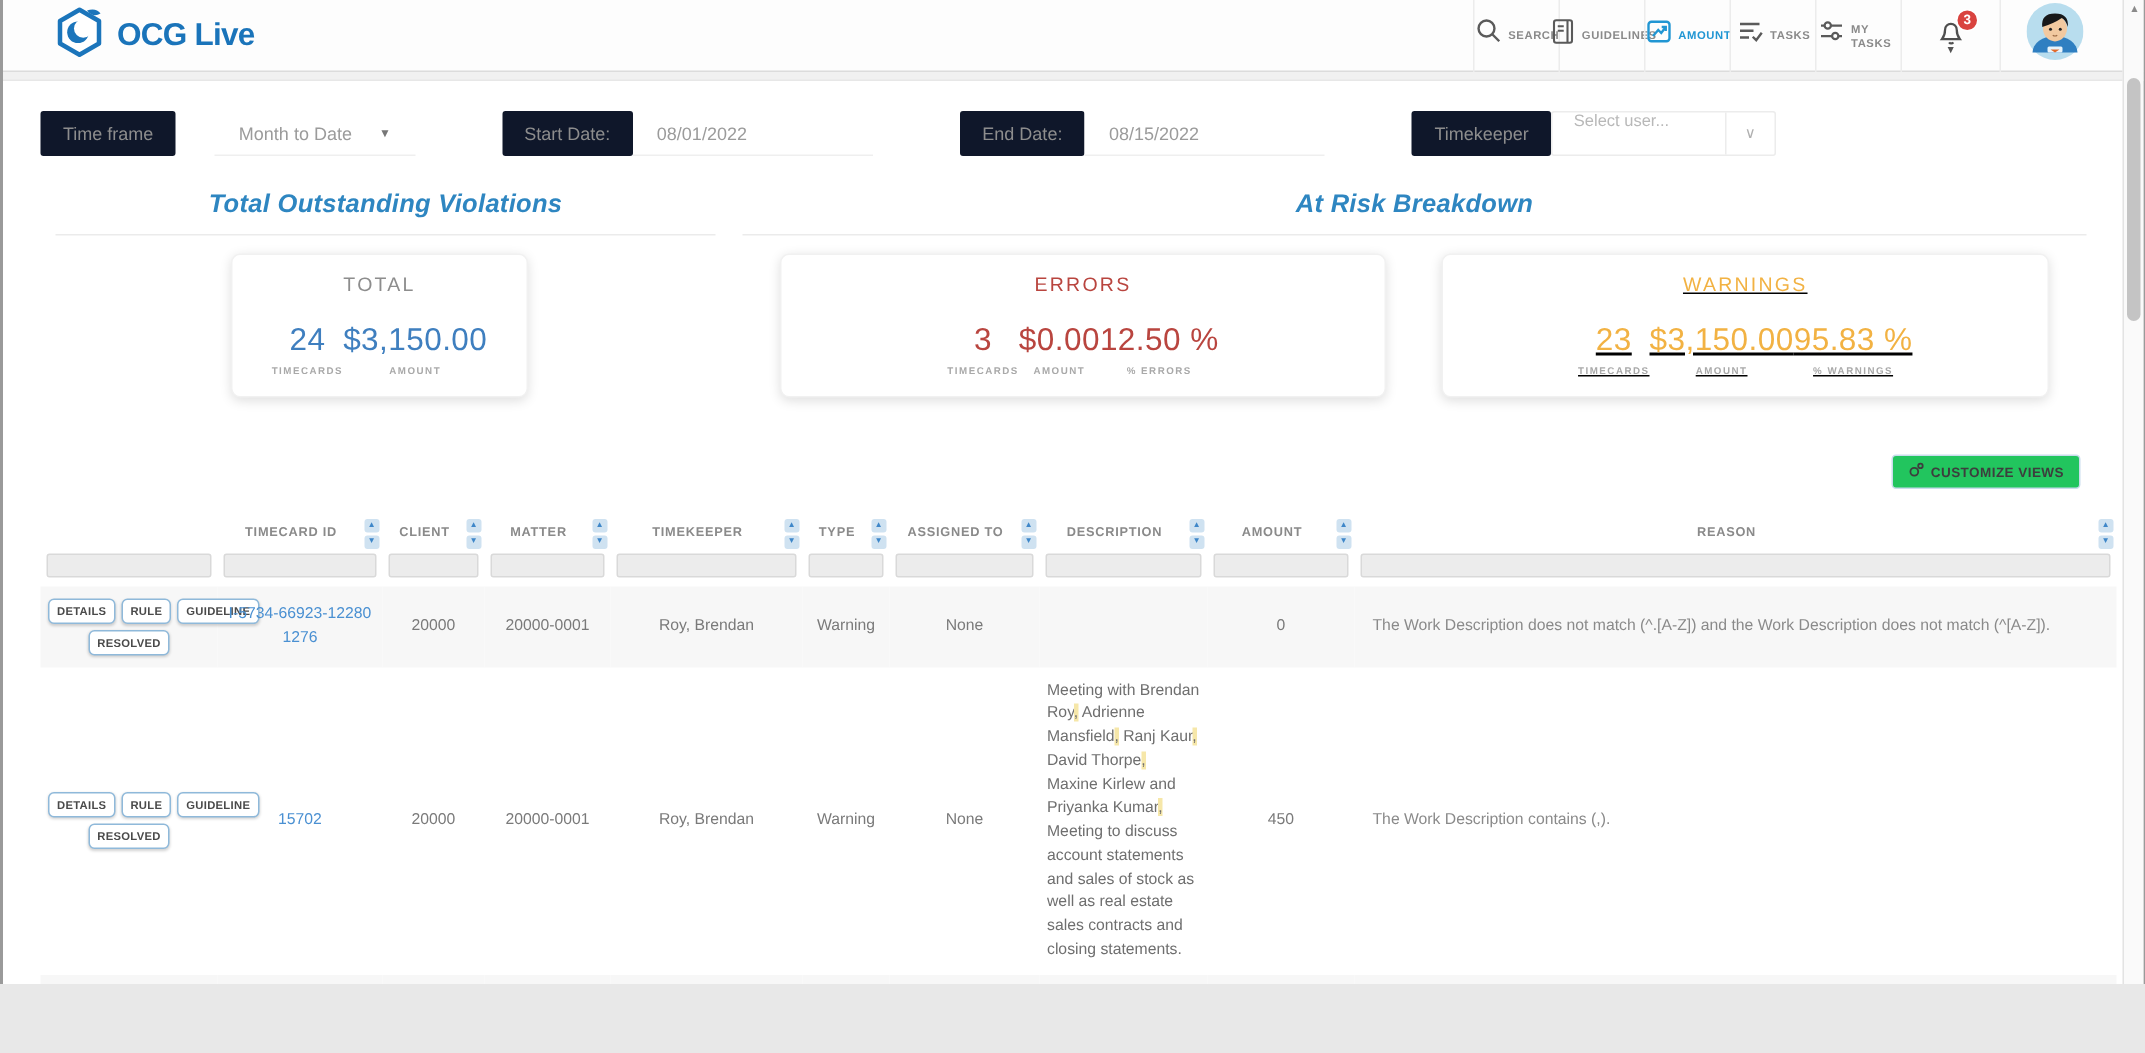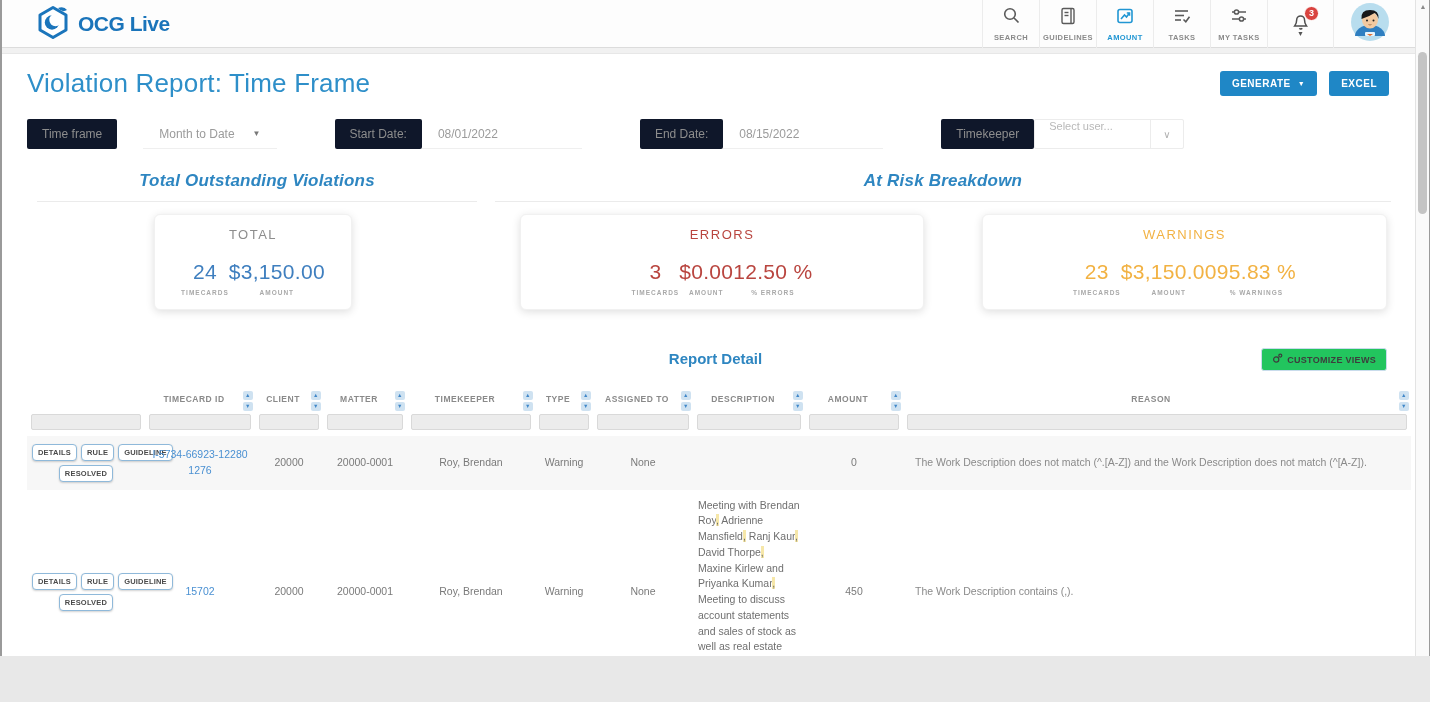--- a/index.html
+++ b/index.html
@@ -12,21 +12,21 @@
   
   .topbar {
     height:48px; background:#fdfdfd; border-bottom:1px solid #dcdcdc;
     display:flex; align-items:center; justify-content:space-between;
     padding:0 24px 0 34px; box-shadow:0 1px 2px rgba(0,0,0,.04);
   }
   .brand { display:flex; align-items:center; gap:8px; cursor:pointer; }
   .brand-name { font-size:21px; font-weight:700; color:#1a74ba; letter-spacing:-0.5px; }
   .nav { display:flex; align-items:stretch; height:48px; }
   .nav-item {
-    width:57px; display:flex; flex-direction:column; align-items:center; justify-content:center;
+    width:57px; display:flex; flex-direction:row; align-items:center; justify-content:center;
     gap:3px; border-left:1px solid #ececec; cursor:pointer;
   }
   .nav-item .nlabel { font-size:7.5px; letter-spacing:.4px; color:#8a8a8a; font-weight:700; }
   .nav-item.active .nlabel { color:#2196d3; }
   .nav-icon { width:20px; height:20px; }
   .bell-wrap { width:66px; border-left:1px solid #ececec; display:flex; align-items:center; justify-content:center; position:relative; cursor:pointer; }
   .badge {
     position:absolute; top:6px; right:14px; min-width:15px; height:15px; border-radius:8px;
     background:#d9433f; color:#fff; font-size:9px; font-weight:700; display:flex;
     align-items:center; justify-content:center; padding:0 3px; border:1px solid #fff;
@@ -63,21 +63,21 @@
   .sec-title { font-size:17px; font-weight:700; color:#2e86c1; letter-spacing:.2px; }
   .sec hr { border:none; border-top:1px solid #ebebeb; margin-top:10px; }
   
   .cards-row { position:relative; height:112px; margin-top:10px; }
   .stat-card {
     position:absolute; top:2px; height:96px; background:#fff; border:1px solid #f1f1f1;
     border-radius:6px; box-shadow:0 2px 8px rgba(0,0,0,.13); padding-top:12px;
   }
   .card-total { left:152px; width:198px; }
   .card-errors { left:518px; width:404px; }
-  .card-warnings { left:980px; width:405px; }
+  .card-warnings { left:959px; width:405px;text-decoration:underline; }
   .card-title { text-align:center; font-size:13px; letter-spacing:1.5px; font-weight:500; }
   .card-total .card-title { color:#8d8d8d; }
   .card-errors .card-title { color:#b9453f; }
   .card-warnings .card-title { color:#f2b243; }
   .stats { display:flex; justify-content:center; margin-top:18px; padding:0 14px; }
   .stat { text-align:center; }
   .stat .val { font-size:21px; font-weight:500; letter-spacing:.3px; }
   .card-total .val { color:#3f7fbf; }
   .card-errors .val { color:#b9453f; }
   .card-warnings .val { color:#f2b243; }
@@ -217,30 +217,20 @@
             <circle cx="16" cy="17.5" r="1" fill="#222"></circle>
               <circle cx="22.5" cy="17.5" r="1" fill="#222"></circle>
             <path d="M17.5,21.5 q1.5,1 3,0" stroke="#9c6b45" stroke-width=".8" fill="none"></path>
           </svg>
         </span>
       </div>
     </div>
   </div>
   <div class="gray-strip"></div>
 
-  <div class="title-row">
-    <div class="page-title">Violation Report: Time Frame</div>
-    <div class="tbtns">
-      <button class="bluebtn">
-        <span>GENERATE</span>
-        <span class="caret">▼</span>
-      </button>
-      <button class="bluebtn">EXCEL</button>
-    </div>
-  </div>
 
   <div class="filter-bar">
     <div class="chip">Time frame</div>
     <div class="fgap"></div>
     <div class="fval dd">
       <span>Month to Date</span>
       <span class="dcaret">▼</span>
     </div>
     <div class="fgap-lg"></div>
     <div class="chip">Start Date:</div>
@@ -311,21 +301,20 @@
         </div>
         <div class="stat">
           <div class="val">95.83 %</div>
           <div class="lab">% WARNINGS</div>
         </div>
       </div>
     </div>
   </div>
 
   <div class="rd-row">
-    <div class="rd-title">Report Detail</div>
     <button class="cv-btn">
       <span>
         <svg width="11" height="11" viewBox="0 0 11 11" fill="none" stroke="#3d3d3d" stroke-width="1.2">
           <circle cx="4.2" cy="6.5" r="2.6"></circle>
             <circle cx="8.3" cy="2.6" r="1.5"></circle>
         </svg>
       </span>
       <span>CUSTOMIZE VIEWS</span>
     </button>
   </div>

